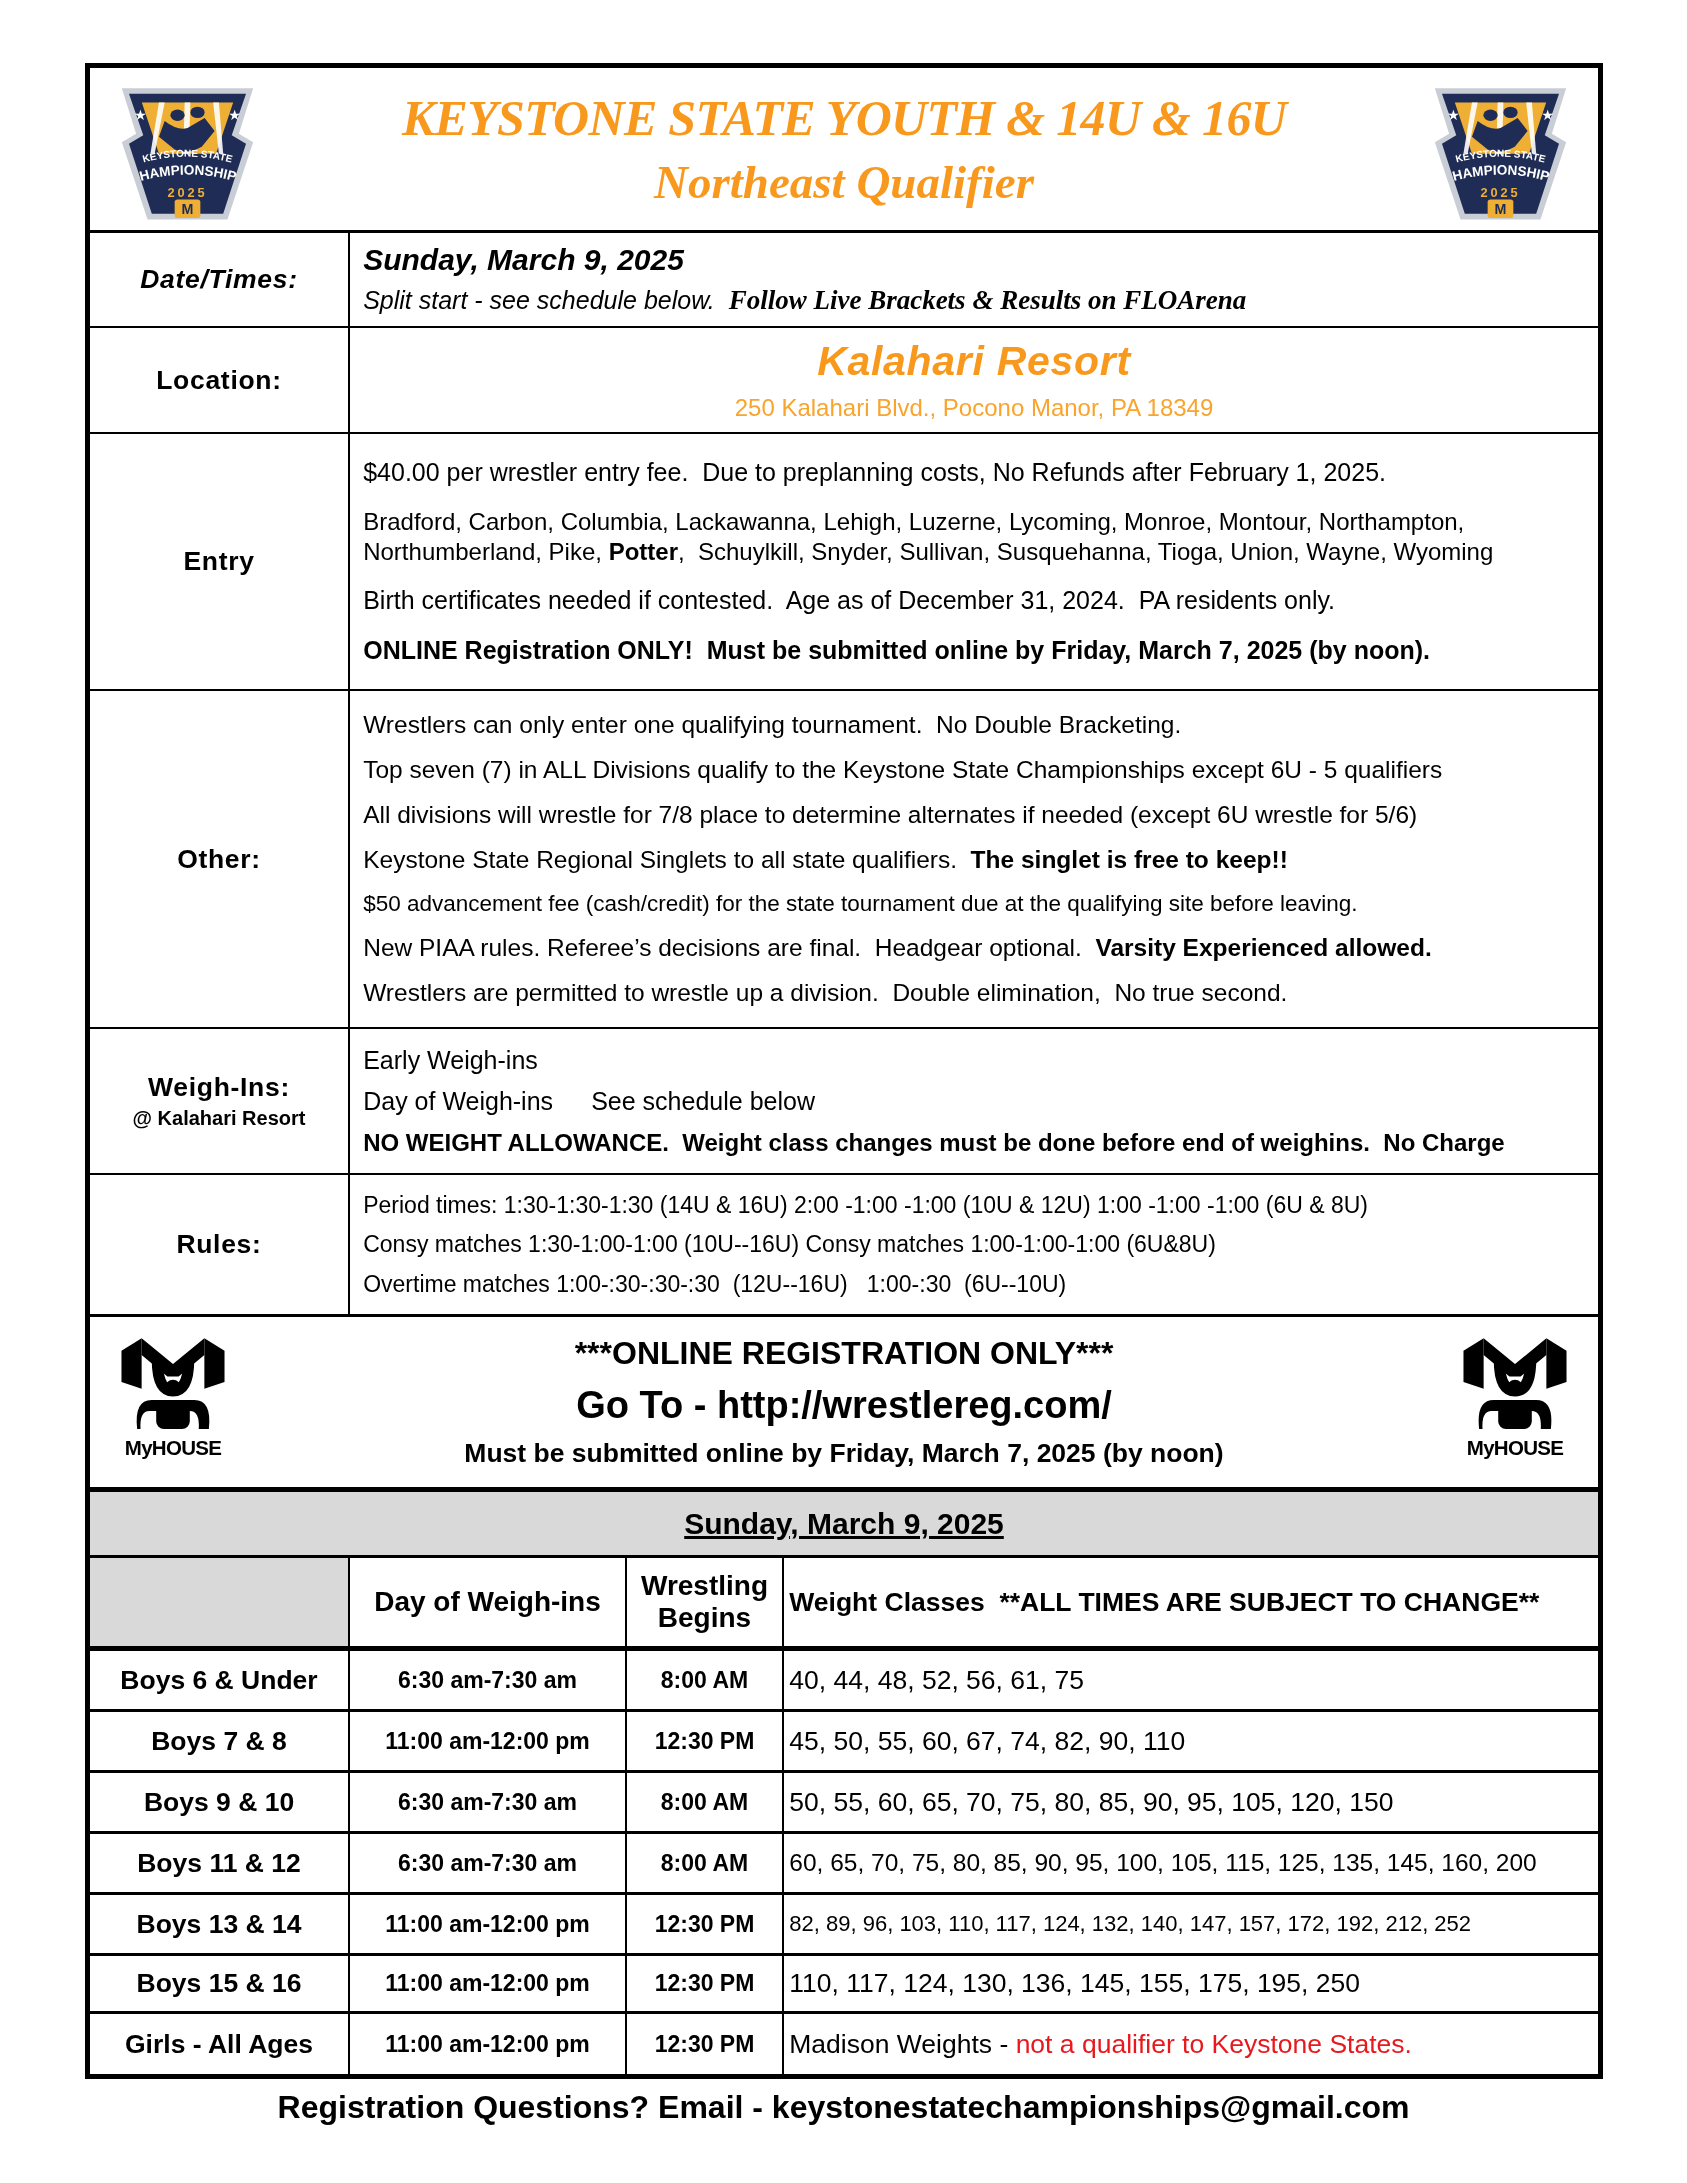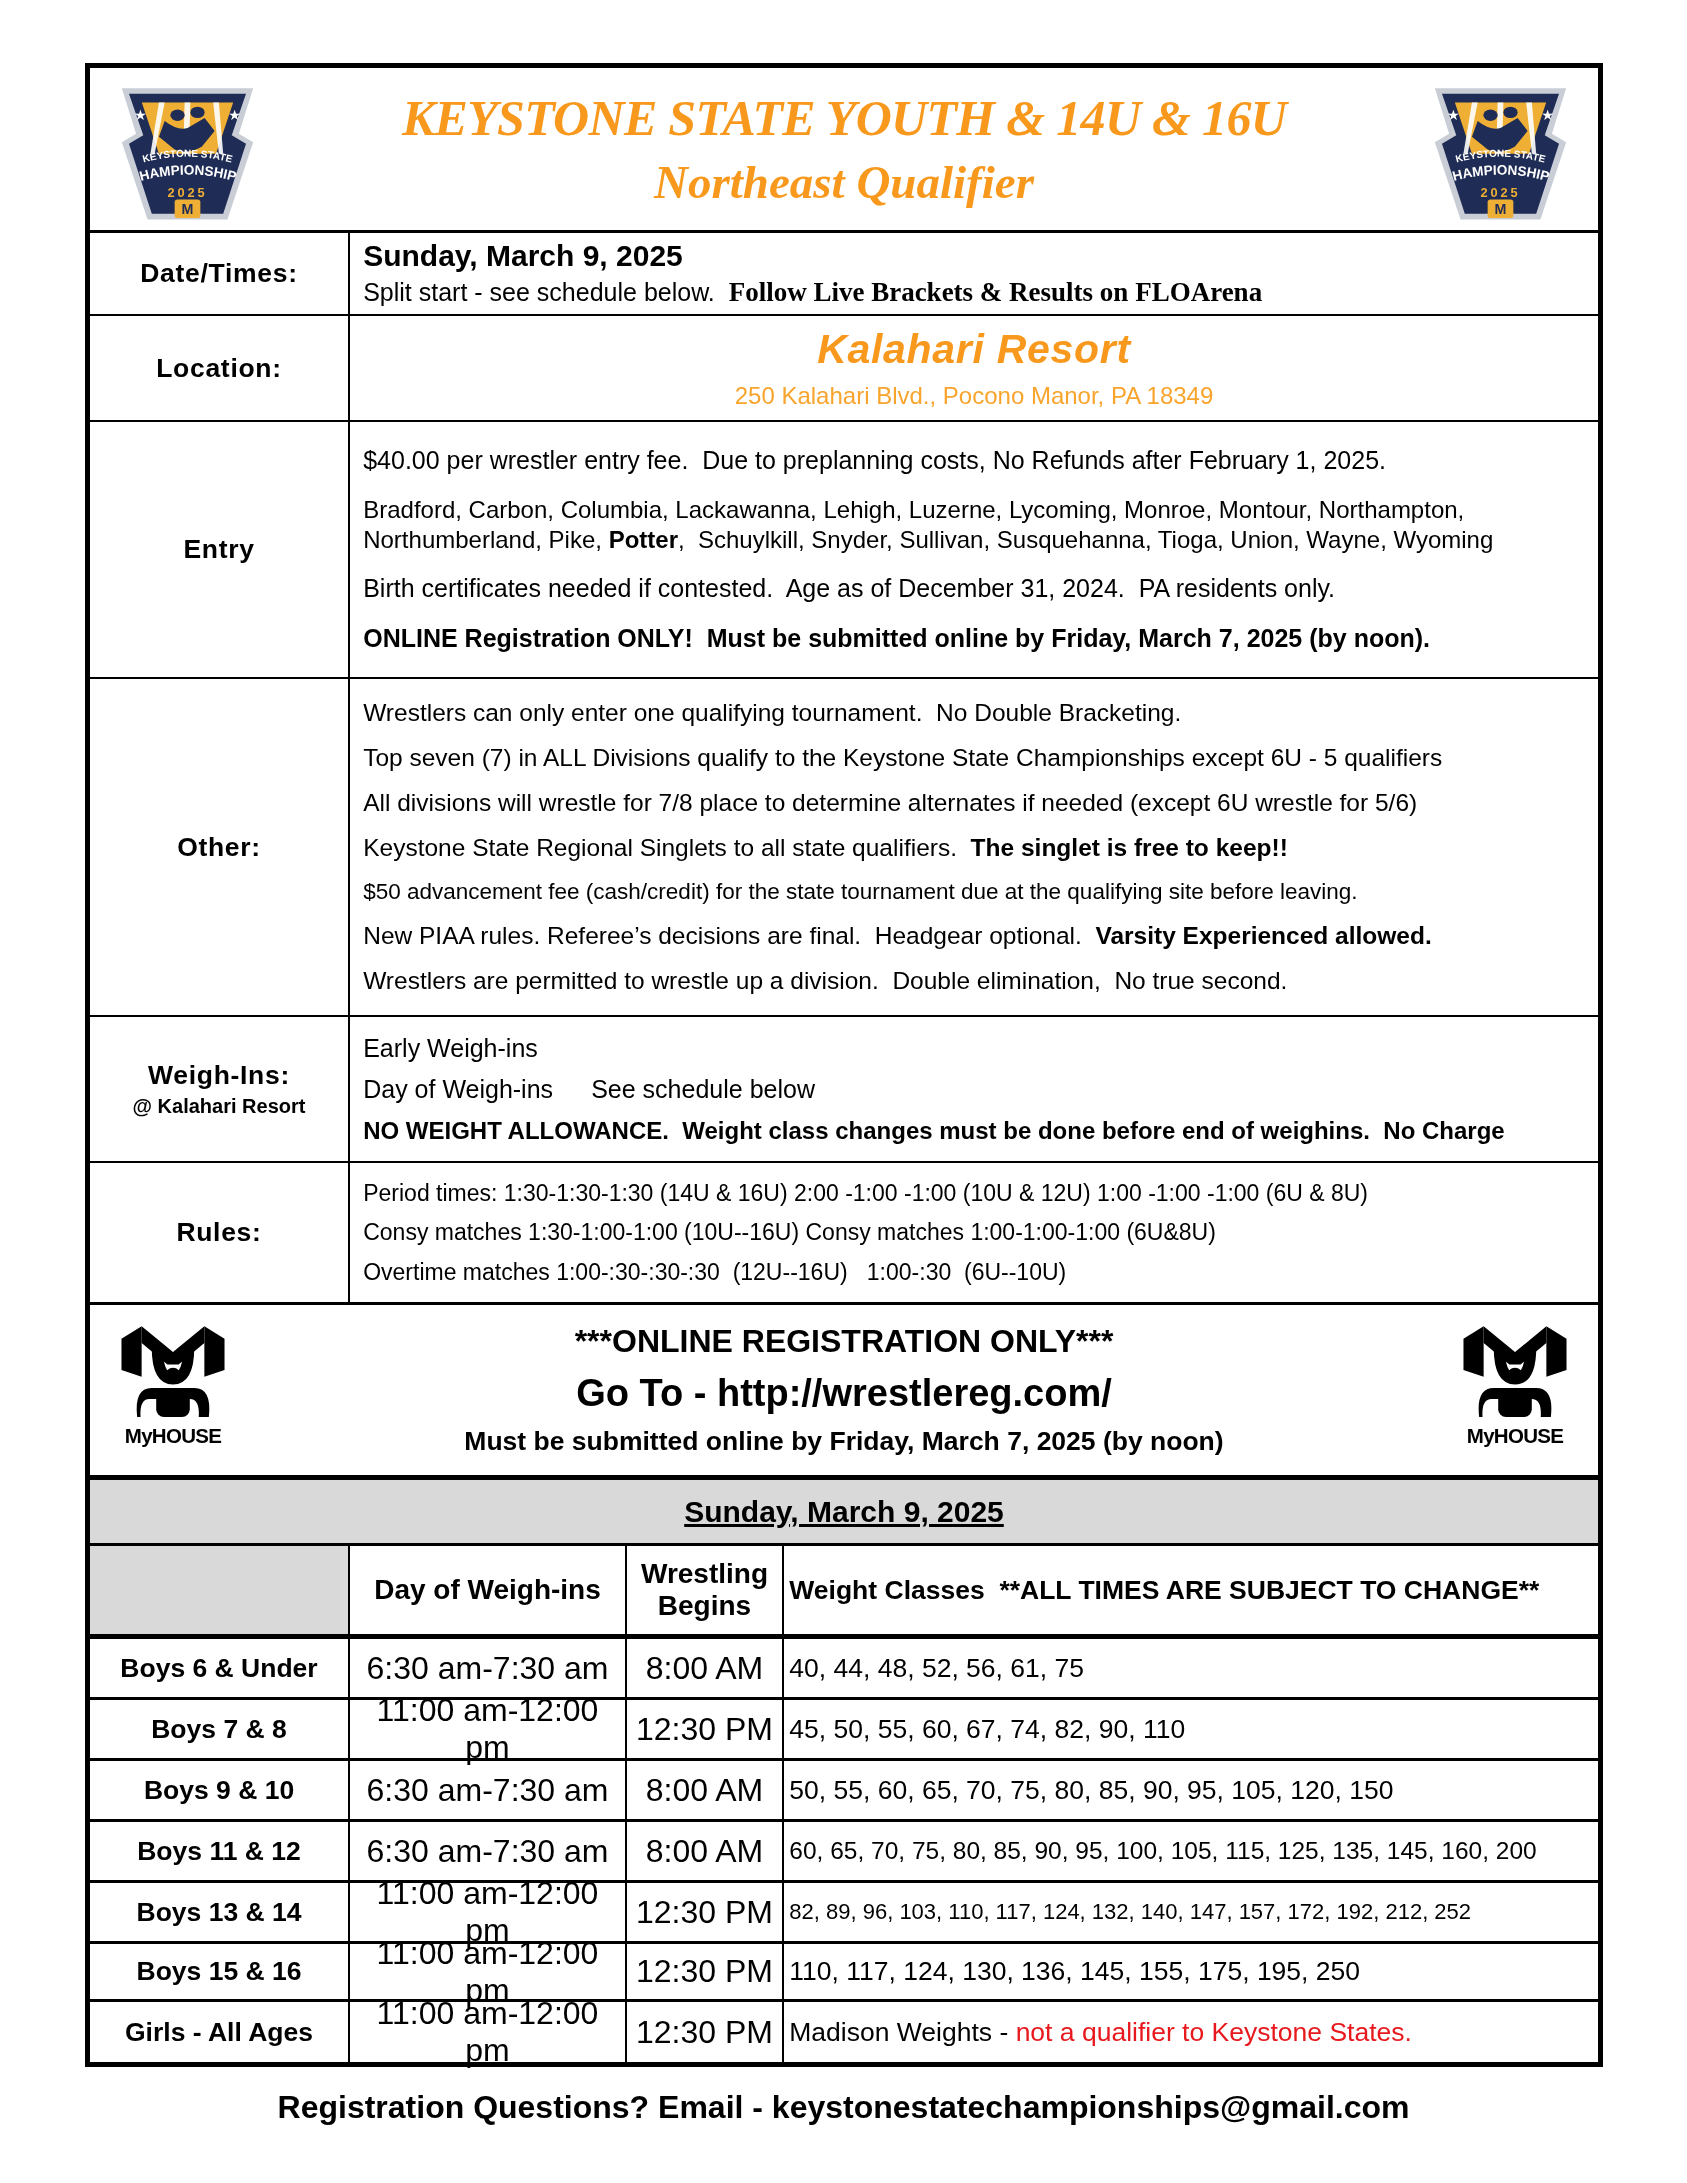--- a/index.html
+++ b/index.html
@@ -30,21 +30,21 @@
     display: flex; flex-direction: column; align-items: center; justify-content: center;
     text-align: center; font-weight: bold; font-size: 26.5px; letter-spacing: 0.7px;
   }
   .label-sub { font-size: 20px; margin-top: 4px; letter-spacing: 0; }
   .content-cell {
     flex: 1; padding: 4px 13.2px; display: flex; flex-direction: column;
     justify-content: space-evenly; overflow: hidden;
   }
   .line { white-space: pre-wrap; font-size: 24.5px; line-height: 1.22; }
   .b { font-weight: bold; }
-  .row-date { height: 83px; }
+  .row-date { height: 95px; font-style: italic; }
   .date-l1 { font-size: 30px; font-weight: bold; }
   .date-l2 { font-size: 25px; }
   .date-l2 .serifb { font-family: "Liberation Serif", serif; font-weight: bold; font-size: 27px; }
   .row-location { height: 106px; }
   .row-location .content-cell { align-items: center; text-align: center; }
   .venue { font-size: 41px; font-weight: bold; font-style: italic; color: #F8991D; letter-spacing: 0.7px; }
   .address { font-size: 24px; color: #F9A42C; margin-top: 4px; }
   .row-entry { height: 257px; }
   .entry-l { font-size: 25px; }
   .counties { font-size: 24px; }
@@ -80,21 +80,21 @@
           display: flex; align-items: center; justify-content: center; text-align: center; }
   .s-c3 { width: 157px; min-width: 157px; border-right: 2.6px solid #000;
           display: flex; align-items: center; justify-content: center; text-align: center; }
   .s-c4 { flex: 1; display: flex; align-items: center; padding-left: 5.3px; }
   .sh-row .s-c1 { background: #D9D9D9; }
   .sh-row .s-c2, .sh-row .s-c3 { font-weight: bold; font-size: 28px; line-height: 1.15; }
   .sh-row .s-c3 { padding: 0 6.6px; }
   .sh-row .s-c4 { font-weight: bold; font-size: 26.5px; white-space: pre-wrap; }
   .s-row { height: 61px; }
   .s-row .s-c1 { font-weight: bold; font-size: 26.5px; }
-  .s-row .s-c2, .s-row .s-c3 { font-size: 32px; }
+  .s-row .s-c2, .s-row .s-c3 { font-size: 23px; font-weight: bold; }
   .s-row .s-c4 { font-size: 26.5px; white-space: pre-wrap; }
   .s-row.r4 .s-c4 { font-size: 24.5px; }
   .s-row.r5 .s-c4 { font-size: 22px; }
   .s-row.r6 { height: 58px; }
   .s-row.r7 { height: 60px; }
   .red { color: #E8191E; }
 
   .footer {
     position: absolute; left: 0; top: 2089px; width: 1687px; text-align: center;
     font-size: 32px; font-weight: bold;

